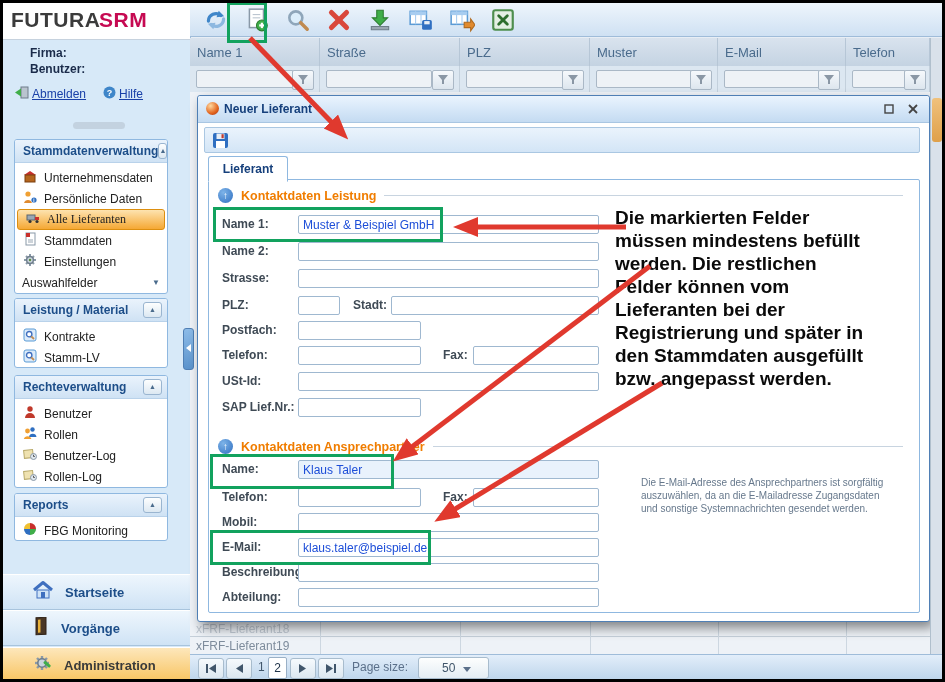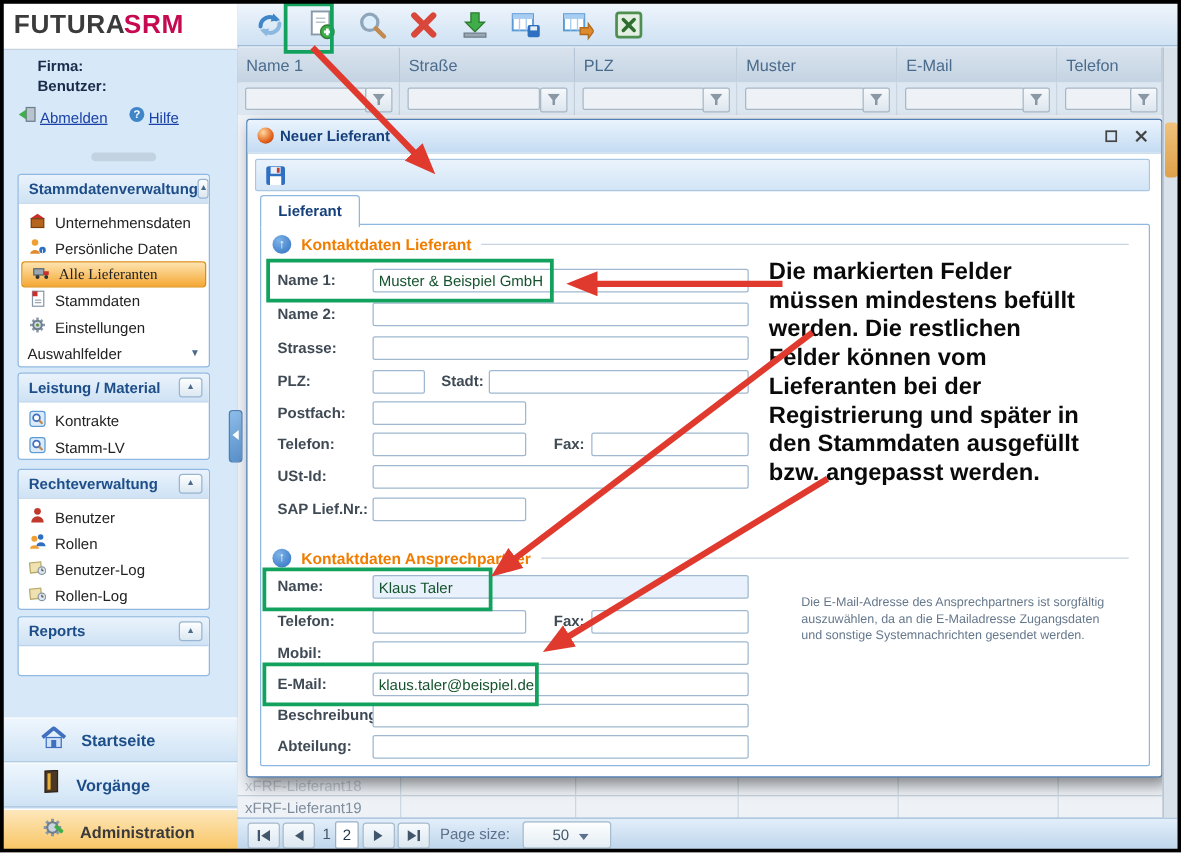--- a/index.html
+++ b/index.html
@@ -51,21 +51,21 @@
   .dico{position:absolute;left:8px;top:6px;width:13px;height:13px;border-radius:50%;background:radial-gradient(circle at 35% 30%,#ffd9a0,#e2641e 60%,#a02c10);}
   .wbtn{position:absolute;top:5px;width:16px;height:16px;display:flex;align-items:center;justify-content:center;font-size:11px;color:#333;cursor:pointer;}
   .dstrip{position:absolute;left:6px;top:31px;width:716px;height:26px;background:linear-gradient(#eaf3fc,#d3e5f6);border:1px solid #aac7e2;border-radius:2px;box-sizing:border-box;}
   .dtab{position:absolute;left:10px;top:60px;width:78px;height:24px;background:#fff;border:1px solid #8fb8e0;border-bottom:1px solid #fff;border-radius:3px 3px 0 0;text-align:center;line-height:24px;font-size:12px;font-weight:bold;color:#16407c;z-index:2;cursor:pointer;}
   .dpanel{position:absolute;left:10px;top:83px;width:710px;height:432px;border:1px solid #8fb8e0;border-radius:2px;}
   .sect{position:absolute;display:flex;align-items:center;gap:8px;}
   .sect .txt{font-size:12.5px;font-weight:bold;color:#f07d00;white-space:nowrap;}
   .sect .rule{height:1px;background:#c8d4e0;}
   .upico{width:15px;height:15px;border-radius:50%;background:radial-gradient(circle at 35% 30%,#7db3e8,#2f6fc1);color:#fff;font-size:10px;font-weight:bold;text-align:center;line-height:15px;}
   .flabel{position:absolute;font-size:12px;color:#3f4a55;font-weight:bold;}
-  .finput{position:absolute;height:19px;border:1px solid #9fb8d0;border-radius:2px;background:#fff;font-size:12px;color:#14532d;padding:0 4px;box-sizing:border-box;font-family:"Liberation Sans",sans-serif;}
+  .finput{position:absolute;height:19px;border:1px solid #9fb8d0;border-radius:2px;background:#fff;font-size:12px;color:#1d4ed8;padding:0 4px;box-sizing:border-box;font-family:"Liberation Sans",sans-serif;}
   .finput.hl{background:#e9f2fc;}
   .note{position:absolute;font-size:10px;line-height:13px;color:#66788c;white-space:pre-line;}
   .annot{position:absolute;font-size:19px;line-height:23px;font-weight:bold;color:#0a0a0a;white-space:pre-line;z-index:5;}
   
   .gbox{position:absolute;border:3px solid #12a25e;z-index:40;pointer-events:none;}
   .arrows{position:absolute;inset:0;z-index:45;pointer-events:none;}
   .splitter{position:absolute;left:183px;top:328px;width:9px;height:40px;background:linear-gradient(#8cbbe8,#5b93cc);border:1px solid #4f7fb5;border-radius:3px;z-index:15;cursor:pointer;}
   .splitter:before{content:"";position:absolute;left:1px;top:15px;border:4px solid transparent;border-right:5px solid #fff;margin-left:-3px;}
   .scroll{position:absolute;left:930px;top:38px;width:12px;height:616px;background:#d9e1ea;border-left:1px solid #b0bfcc;z-index:25;}
   .thumb{position:absolute;left:1px;top:60px;width:10px;height:44px;background:linear-gradient(#f0c17c,#dfa04a);border-radius:3px;cursor:pointer;}
@@ -219,20 +219,30 @@
               <line x1="10.5" y1="9.5" x2="11.8" y2="9.5" stroke="#555"></line>
             </svg></span>
         <span class="lbl">Rollen-Log</span>
       </div>
     </div>
 
     <div class="group" style="top:490px;height:46px;">
       <div class="group-hd">
         <span class="ttl">Reports</span>
         <span class="colbtn">▲</span>
+      </div>
+      <div class="mitem" style="margin-top:3px;">
+        <span><svg width="14" height="14" viewBox="0 0 14 14">
+              <circle cx="7" cy="7" r="6" fill="#e8e8e8"></circle>
+              <path d="M7 7 L7 1 A6 6 0 0 1 13 7 Z" fill="#c9302c"></path>
+              <path d="M7 7 L13 7 A6 6 0 0 1 7 13 Z" fill="#3fae49"></path>
+              <path d="M7 7 L7 13 A6 6 0 0 1 1 7 Z" fill="#2f6fc1"></path>
+              <path d="M7 7 L1 7 A6 6 0 0 1 7 1 Z" fill="#f0c030"></path>
+            </svg></span>
+        <span class="lbl">FBG Monitoring</span>
       </div>
     </div>
 
     <div class="bnav" style="top:571px;">
       <span><svg width="20" height="18" viewBox="0 0 20 18">
             <path d="M1 9 L10 1.5 L19 9" fill="none" stroke="#3f6fbf" stroke-width="3" stroke-linejoin="round"></path>
             <rect x="4" y="9" width="12" height="8" fill="#cfe3f7" stroke="#3f6fbf"></rect>
             <rect x="8" y="11" width="4" height="6" fill="#3f6fbf"></rect>
           </svg></span>
       <span class="lbl">Startseite</span>
@@ -464,21 +474,21 @@
             <rect x="4.5" y="1.5" width="8" height="5.5" fill="#e8eef5"></rect>
             <rect x="9.5" y="2.2" width="2.2" height="4" fill="#c23b2e"></rect>
             <rect x="4" y="9" width="9" height="7" fill="#fff"></rect>
           </svg></span>
     </div>
     <div class="dtab">Lieferant</div>
     <div class="dpanel"></div>
 
     <div class="sect" style="left:20px;top:92px;width:685px;">
       <span class="upico">↑</span>
-      <span class="txt">Kontaktdaten Lieferant</span>
+      <span class="txt">Kontaktdaten Leistung</span>
       <span class="rule" style="flex:1;"></span>
     </div>
 
     <div class="flabel" style="left:24px;top:121px;">Name 1:</div>
     <input class="finput" style="left: 100px; top: 119px; width: 301px;" value="Muster &amp; Beispiel GmbH">
     <div class="flabel" style="left:24px;top:148px;">Name 2:</div>
     <input class="finput" style="left: 100px; top: 146px; width: 301px;">
     <div class="flabel" style="left:24px;top:175px;">Strasse:</div>
     <input class="finput" style="left: 100px; top: 173px; width: 301px;">
     <div class="flabel" style="left:24px;top:202px;">PLZ:</div>

